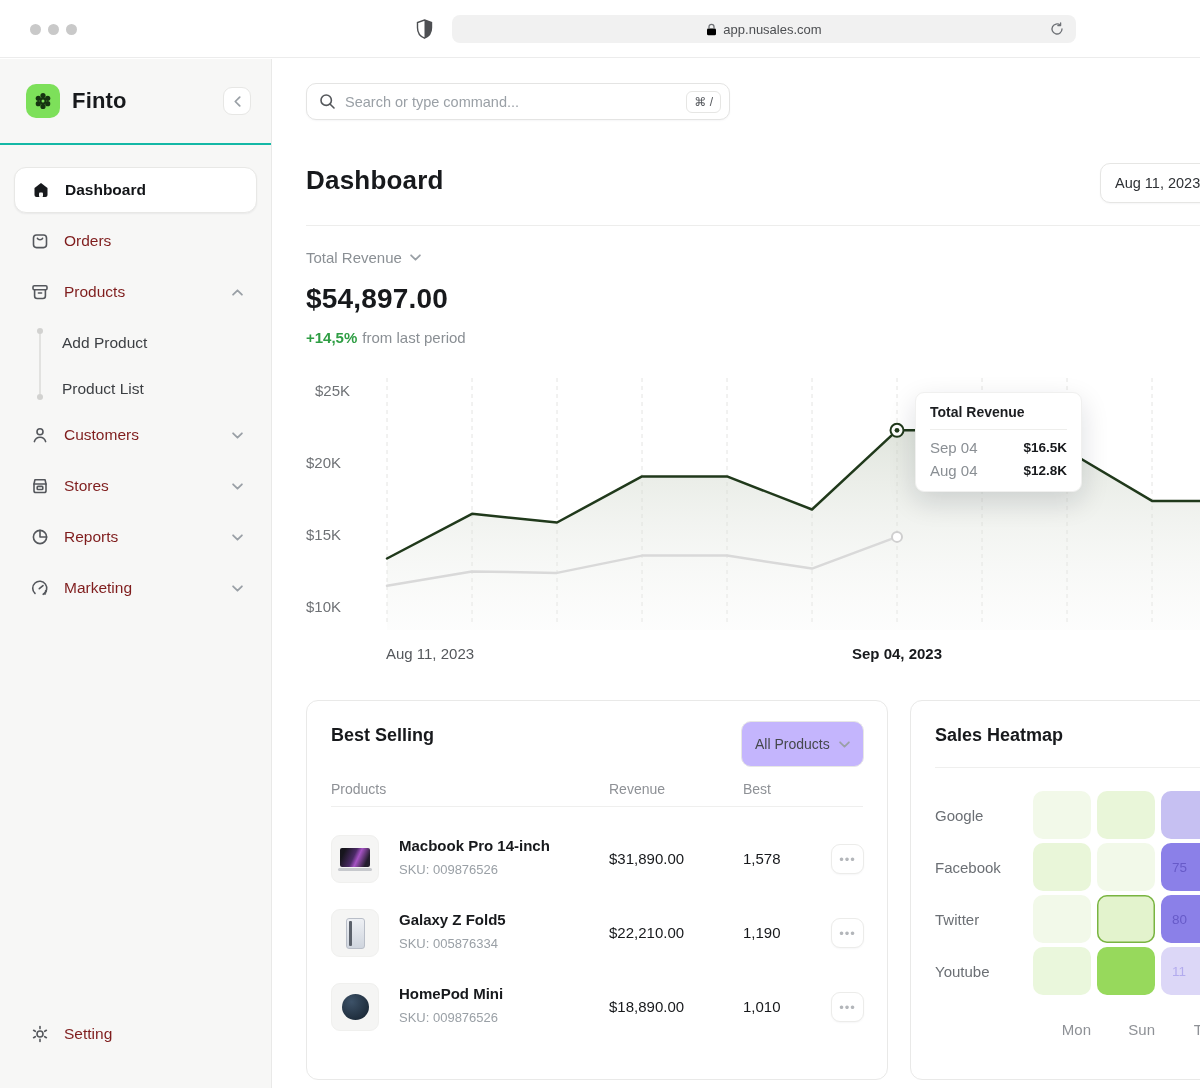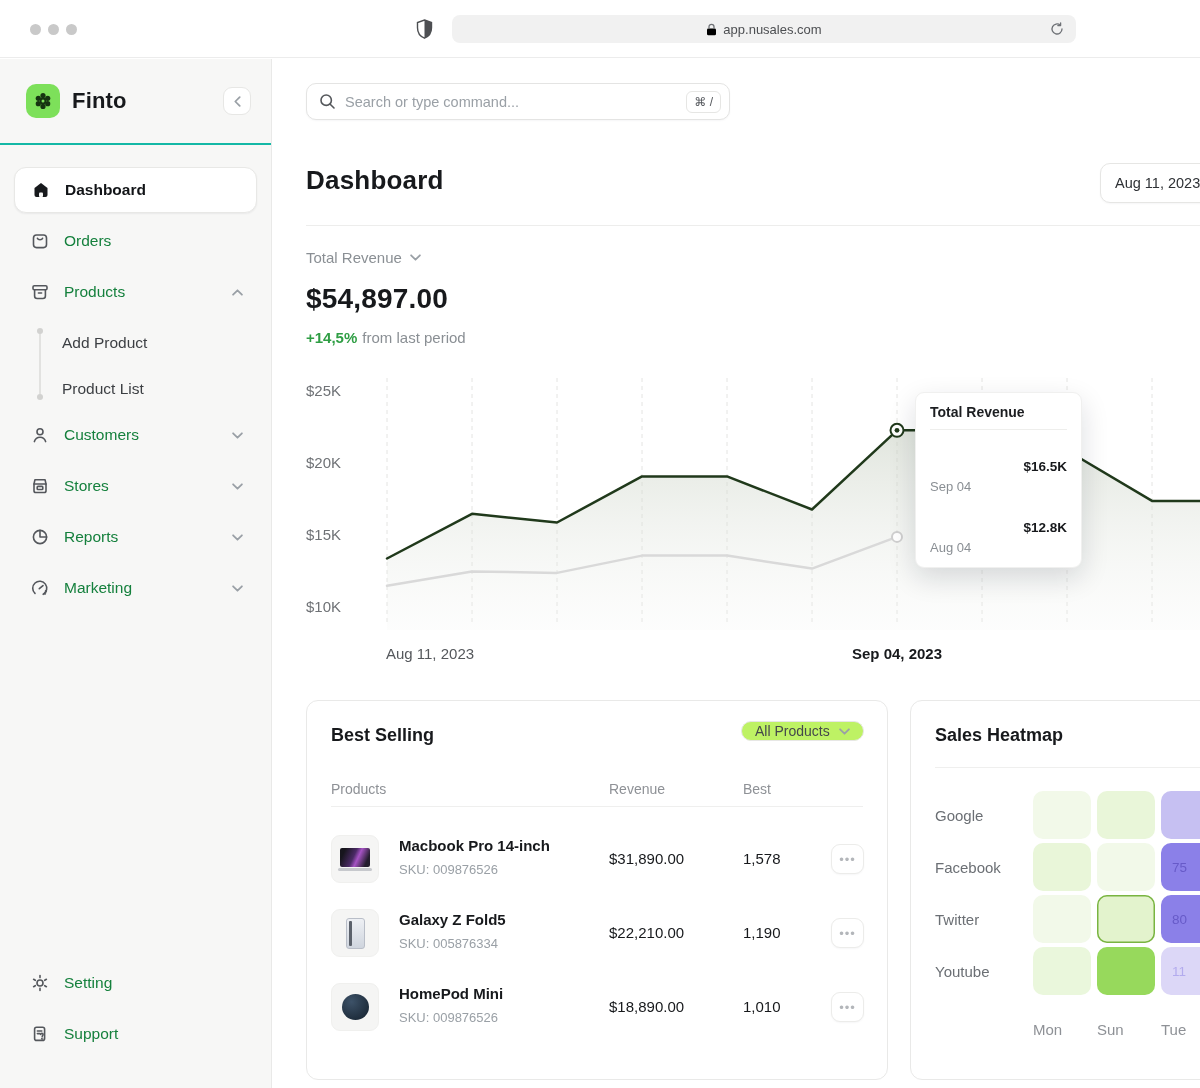--- a/index.html
+++ b/index.html
@@ -21,21 +21,21 @@
 
   
   .sidebar { position:relative; width:272px; background:#f7f7f6; border-right:1px solid #e9e9e8; flex:none; }
   .sb-header { height:86px; display:flex; align-items:center; padding:0 20px 0 26px; border-bottom:2px solid #14b8a6; }
   .logo-badge { width:34px; height:34px; border-radius:10px; background:#7de05a; display:flex; align-items:center; justify-content:center; flex:none; }
   .brand-name { font-size:22px; font-weight:700; margin-left:12px; letter-spacing:.2px; flex:1; }
   .collapse-btn { width:28px; height:28px; border-radius:9px; background:#fff; border:1px solid #e7e7e5; display:flex; align-items:center; justify-content:center; cursor:pointer; }
 
   .nav { padding:22px 14px 0; }
   .nav-item { position:relative; height:46px; margin-bottom:5px; display:flex; align-items:center; padding:0 14px 0 16px; border-radius:12px; cursor:pointer; }
-  .nav-item .nav-label { font-size:15.5px; color:#15803d; font-weight:500; margin-left:14px; flex:1; }
+  .nav-item .nav-label { font-size:15.5px; color:#7f1d1d; font-weight:500; margin-left:14px; flex:1; }
   .nav-item.active { background:#fff; border:1px solid #e8e8e6; box-shadow:0 1px 2px rgba(16,24,40,.06); }
   .nav-item.active .nav-label { font-weight:700; color:#121417; }
   .nav-icon { width:20px; height:20px; display:flex; align-items:center; justify-content:center; flex:none; }
   .nav-icon svg { stroke:#54575c; fill:none; stroke-width:1.6; stroke-linecap:round; stroke-linejoin:round; }
   .nav-item.active .nav-icon svg { stroke:none; fill:#17191c; }
   .chev { width:11px; height:7px; }
   .chev polyline { fill:none; stroke:#9aa0a6; stroke-width:1.6; stroke-linecap:round; stroke-linejoin:round; }
   .chev.up { transform:rotate(180deg); }
   .sub-group { position:relative; }
   .sub-track { position:absolute; left:25px; top:10px; bottom:14px; width:2px; background:#e2e2e0; border-radius:2px; }
@@ -69,30 +69,30 @@
   .chart svg { position:absolute; left:0; top:0; }
   .y-tick { position:absolute; left:0; width:44px; font-size:15px; color:#6f7276; transform:translateY(-50%); background:transparent; }
   .x-axis { position:absolute; left:34px; top:586px; width:894px; height:22px; }
   .x-tick { position:absolute; transform:translateX(-50%); font-size:15px; color:#55585c; white-space:nowrap; }
   .x-tick.bold { font-weight:700; color:#17191c; }
   .chart-tooltip { position:absolute; left:609px; top:17px; width:167px; background:#fff; border-radius:9px; border:1px solid #f0f0ef;
                    box-shadow:0 10px 28px rgba(16,24,40,.14); padding:11px 14px 12px; z-index:5; }
   .tt-title { font-size:14px; font-weight:700; color:#1c1e21; }
   .tt-divider { height:1px; background:#eeeeec; margin:9px 0 9px; }
   .tt-row { display:flex; justify-content:space-between; align-items:center; margin-top:6px; }
-  .tt-row .l { font-size:13px; color:#8a8f94;margin-top:40px; }
+  .tt-row .l { font-size:15px; color:#8a8f94; }
   .tt-row .v { font-size:13.5px; font-weight:700; color:#17191c;text-align:right; }
 
   
   .card { position:absolute; top:641px; background:#fff; border:1px solid #e9e9e8; border-radius:12px; }
   .card-best { left:34px; width:582px; height:380px; }
   .card-heat { left:638px; width:332px; height:380px; }
   .card-title { position:absolute; left:24px; top:24px; font-size:18px; font-weight:700; }
-  .filter-btn { position:absolute; left:434px; top:20px; height:20px; padding:0 13px; border:1px solid #e7e7e5; border-radius:10px;
-                display:flex; align-items:center; gap:9px; font-size:14px; color:#45484c; background:#bef264; cursor:pointer; }
+  .filter-btn { position:absolute; left:434px; top:20px; height:46px; padding:0 13px; border:1px solid #e7e7e5; border-radius:10px;
+                display:flex; align-items:center; gap:9px; font-size:14px; color:#45484c; background:#c4b5fd; cursor:pointer; }
   .tbl-head { position:absolute; top:80px; left:0; right:0; font-size:14px; color:#8e9196; }
   .tbl-head span { position:absolute; }
   .tbl-divider { position:absolute; left:24px; right:24px; top:105px; height:1px; background:#efefee; }
   .p-row { position:absolute; left:0; width:582px; height:74px; }
   .p-row .thumb { position:absolute; left:24px; top:13px; width:48px; height:48px; border-radius:9px; background:#f5f5f4; border:1px solid #f0f0ee;
                   display:flex; align-items:center; justify-content:center; overflow:hidden; }
   .p-row .pname { position:absolute; left:92px; top:15px; font-size:15px; font-weight:700; color:#17191c; }
   .p-row .psku  { position:absolute; left:92px; top:40px; font-size:13px; color:#9aa0a6; }
   .p-row .prev  { position:absolute; left:302px; top:28px; font-size:15px; color:#17191c; }
   .p-row .psales{ position:absolute; left:436px; top:28px; font-size:15px; color:#17191c; }
@@ -104,21 +104,21 @@
   .thumb-mac .base { width:34px; height:3px; border-radius:1.5px; background:#c7c9cd; margin-top:1px; }
   .thumb-phone { width:19px; height:31px; border-radius:3px; background:linear-gradient(180deg,#eef0f4,#cfd5de); border:1px solid #b9bec8; position:relative; }
   .thumb-phone::before { content:""; position:absolute; left:2px; top:2px; bottom:2px; width:3px; background:#5b616b; border-radius:1px; }
   .thumb-pod { width:27px; height:26px; border-radius:50%; background:radial-gradient(circle at 35% 30%, #3d5268, #1e2c3b 75%); }
 
   
   .hm-divider { position:absolute; left:24px; right:0; top:66px; height:1px; background:#efefee; }
   .hm-grid { position:absolute; left:0; top:66px; right:0; bottom:0; }
   .hm-row-label { position:absolute; left:24px; width:95px; font-size:15px; color:#6b6f74; display:flex; align-items:center; height:48px; }
   .hm-cell { position:absolute; width:58px; height:48px; border-radius:10px; display:flex; align-items:center; padding-left:11px; font-size:13.5px; font-weight:500; cursor:pointer; }
-  .hm-col-label { position:absolute; top:254px; width:58px; text-align:left; font-size:15px; color:#8e9196; }
+  .hm-col-label { position:absolute; top:254px; width:58px; text-align:right; font-size:15px; color:#8e9196; }
 
   .icon-stroke { stroke:#54575c; fill:none; stroke-width:1.6; stroke-linecap:round; stroke-linejoin:round; }
 </style>
 </head>
 <body>
 
 <div class="chrome">
   <div class="traffic">
       <i></i>
       <i></i>
@@ -276,31 +276,20 @@
 
     <div class="sb-footer">
       <div class="nav-item">
         <span class="nav-icon">
           <svg width="20" height="20" viewBox="0 0 20 20" class="icon-stroke">
               <circle cx="10" cy="10" r="3"></circle>
               <path d="M10 2.6v2M10 15.4v2M3.6 6.3l1.7 1M14.7 12.7l1.7 1M3.6 13.7l1.7-1M14.7 7.3l1.7-1"></path>
             </svg>
         </span>
         <span class="nav-label">Setting</span>
-      </div>
-      <div class="nav-item">
-        <span class="nav-icon">
-          <svg width="20" height="20" viewBox="0 0 20 20" class="icon-stroke">
-              <rect x="4.6" y="3.2" width="10" height="13.2" rx="2"></rect>
-              <path d="M7.4 7h4.4M7.4 9.6h2.6"></path>
-              <path d="M12.2 12.4c0-.8.9-1 .9-1.8a1.2 1.2 0 1 0-2.4-.1"></path>
-              <circle cx="12.1" cy="14.6" r=".4"></circle>
-            </svg>
-        </span>
-        <span class="nav-label">Support</span>
       </div>
     </div>
   </aside>
 
   <main class="main">
 
     <div class="search">
       <span style="display:flex">
         <svg width="17" height="17" viewBox="0 0 17 17">
             <circle cx="7.2" cy="7.2" r="5.2" fill="none" stroke="#55585c" stroke-width="1.6"></circle>
@@ -347,21 +336,21 @@
           <line x1="761" y1="3" x2="761" y2="247" stroke="#e4e4e2" stroke-width="1" stroke-dasharray="4 4"></line>
           <line x1="846" y1="3" x2="846" y2="247" stroke="#e4e4e2" stroke-width="1" stroke-dasharray="4 4"></line>
           <path d="M81,183.5 L166,138.8 L251,147.5 L336,101.4 L421,101.4 L506,134.5 L591,55.3 L676,55.3 L761,75.5 L846,125.9 L894,125.9 L894,255 L81,255 Z" fill="url(#areaGrad)" stroke="none"></path>
           <polyline points="81,210.8 166,196.4 251,197.9 336,180.6 421,180.6 506,193.6 591,161.9" fill="none" stroke="#d9d9d9" stroke-width="2.5" stroke-linejoin="round" stroke-linecap="round"></polyline>
           <polyline points="81,183.5 166,138.8 251,147.5 336,101.4 421,101.4 506,134.5 591,55.3 676,55.3 761,75.5 846,125.9 894,125.9" fill="none" stroke="#20391b" stroke-width="2.5" stroke-linejoin="round" stroke-linecap="round"></polyline>
           <circle cx="591" cy="161.88" r="5" fill="#fff" stroke="#cfcfcf" stroke-width="2"></circle>
           <circle cx="591" cy="55.320000000000014" r="6.5" fill="#fff" stroke="#20391b" stroke-width="2"></circle>
           <circle cx="591" cy="55.320000000000014" r="2.4" fill="#20391b"></circle>
         </svg>
       <div id="y-ticks">
-          <div class="y-tick" style="top: 15px;">$25K</div>
+          <div class="y-tick" style="top: 15px; text-align: right;">$25K</div>
           <div class="y-tick" style="top: 87px;">$20K</div>
           <div class="y-tick" style="top: 159px;">$15K</div>
           <div class="y-tick" style="top: 231px;">$10K</div>
         </div>
       <div class="chart-tooltip">
         <div class="tt-title">Total Revenue</div>
         <div class="tt-divider"></div>
         <div class="tt-row">
             <span class="l">Sep 04</span>
             <span class="v">$16.5K</span>

